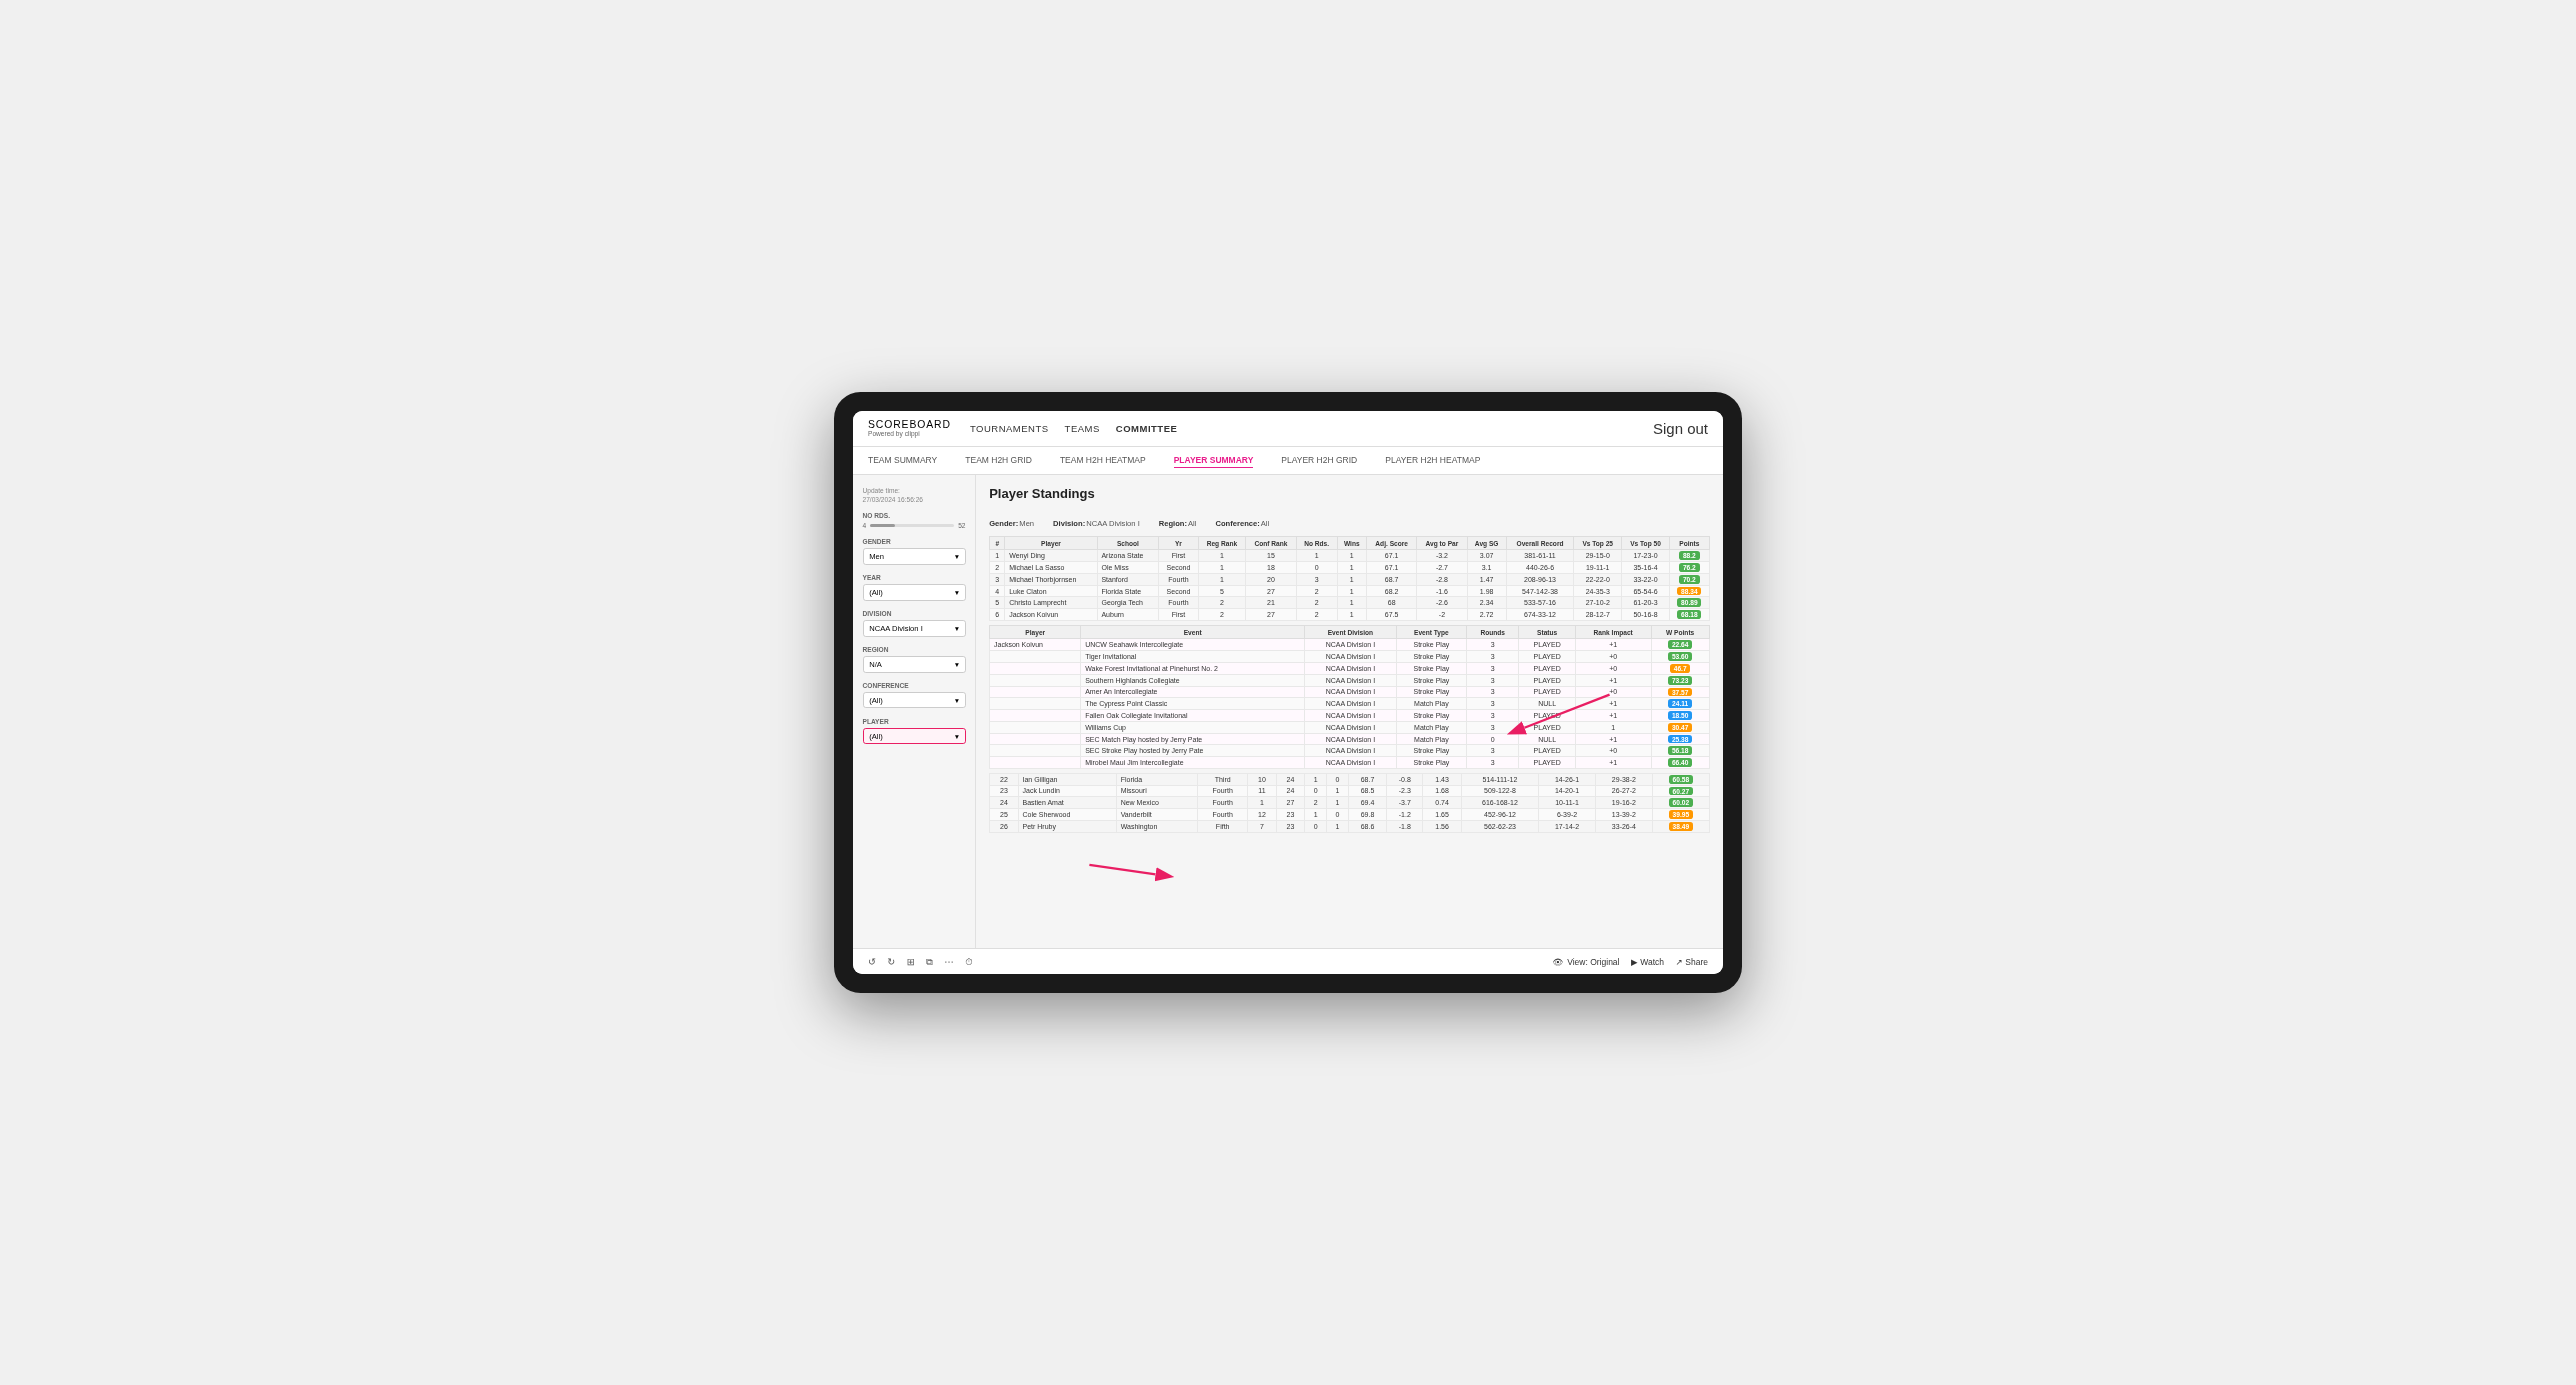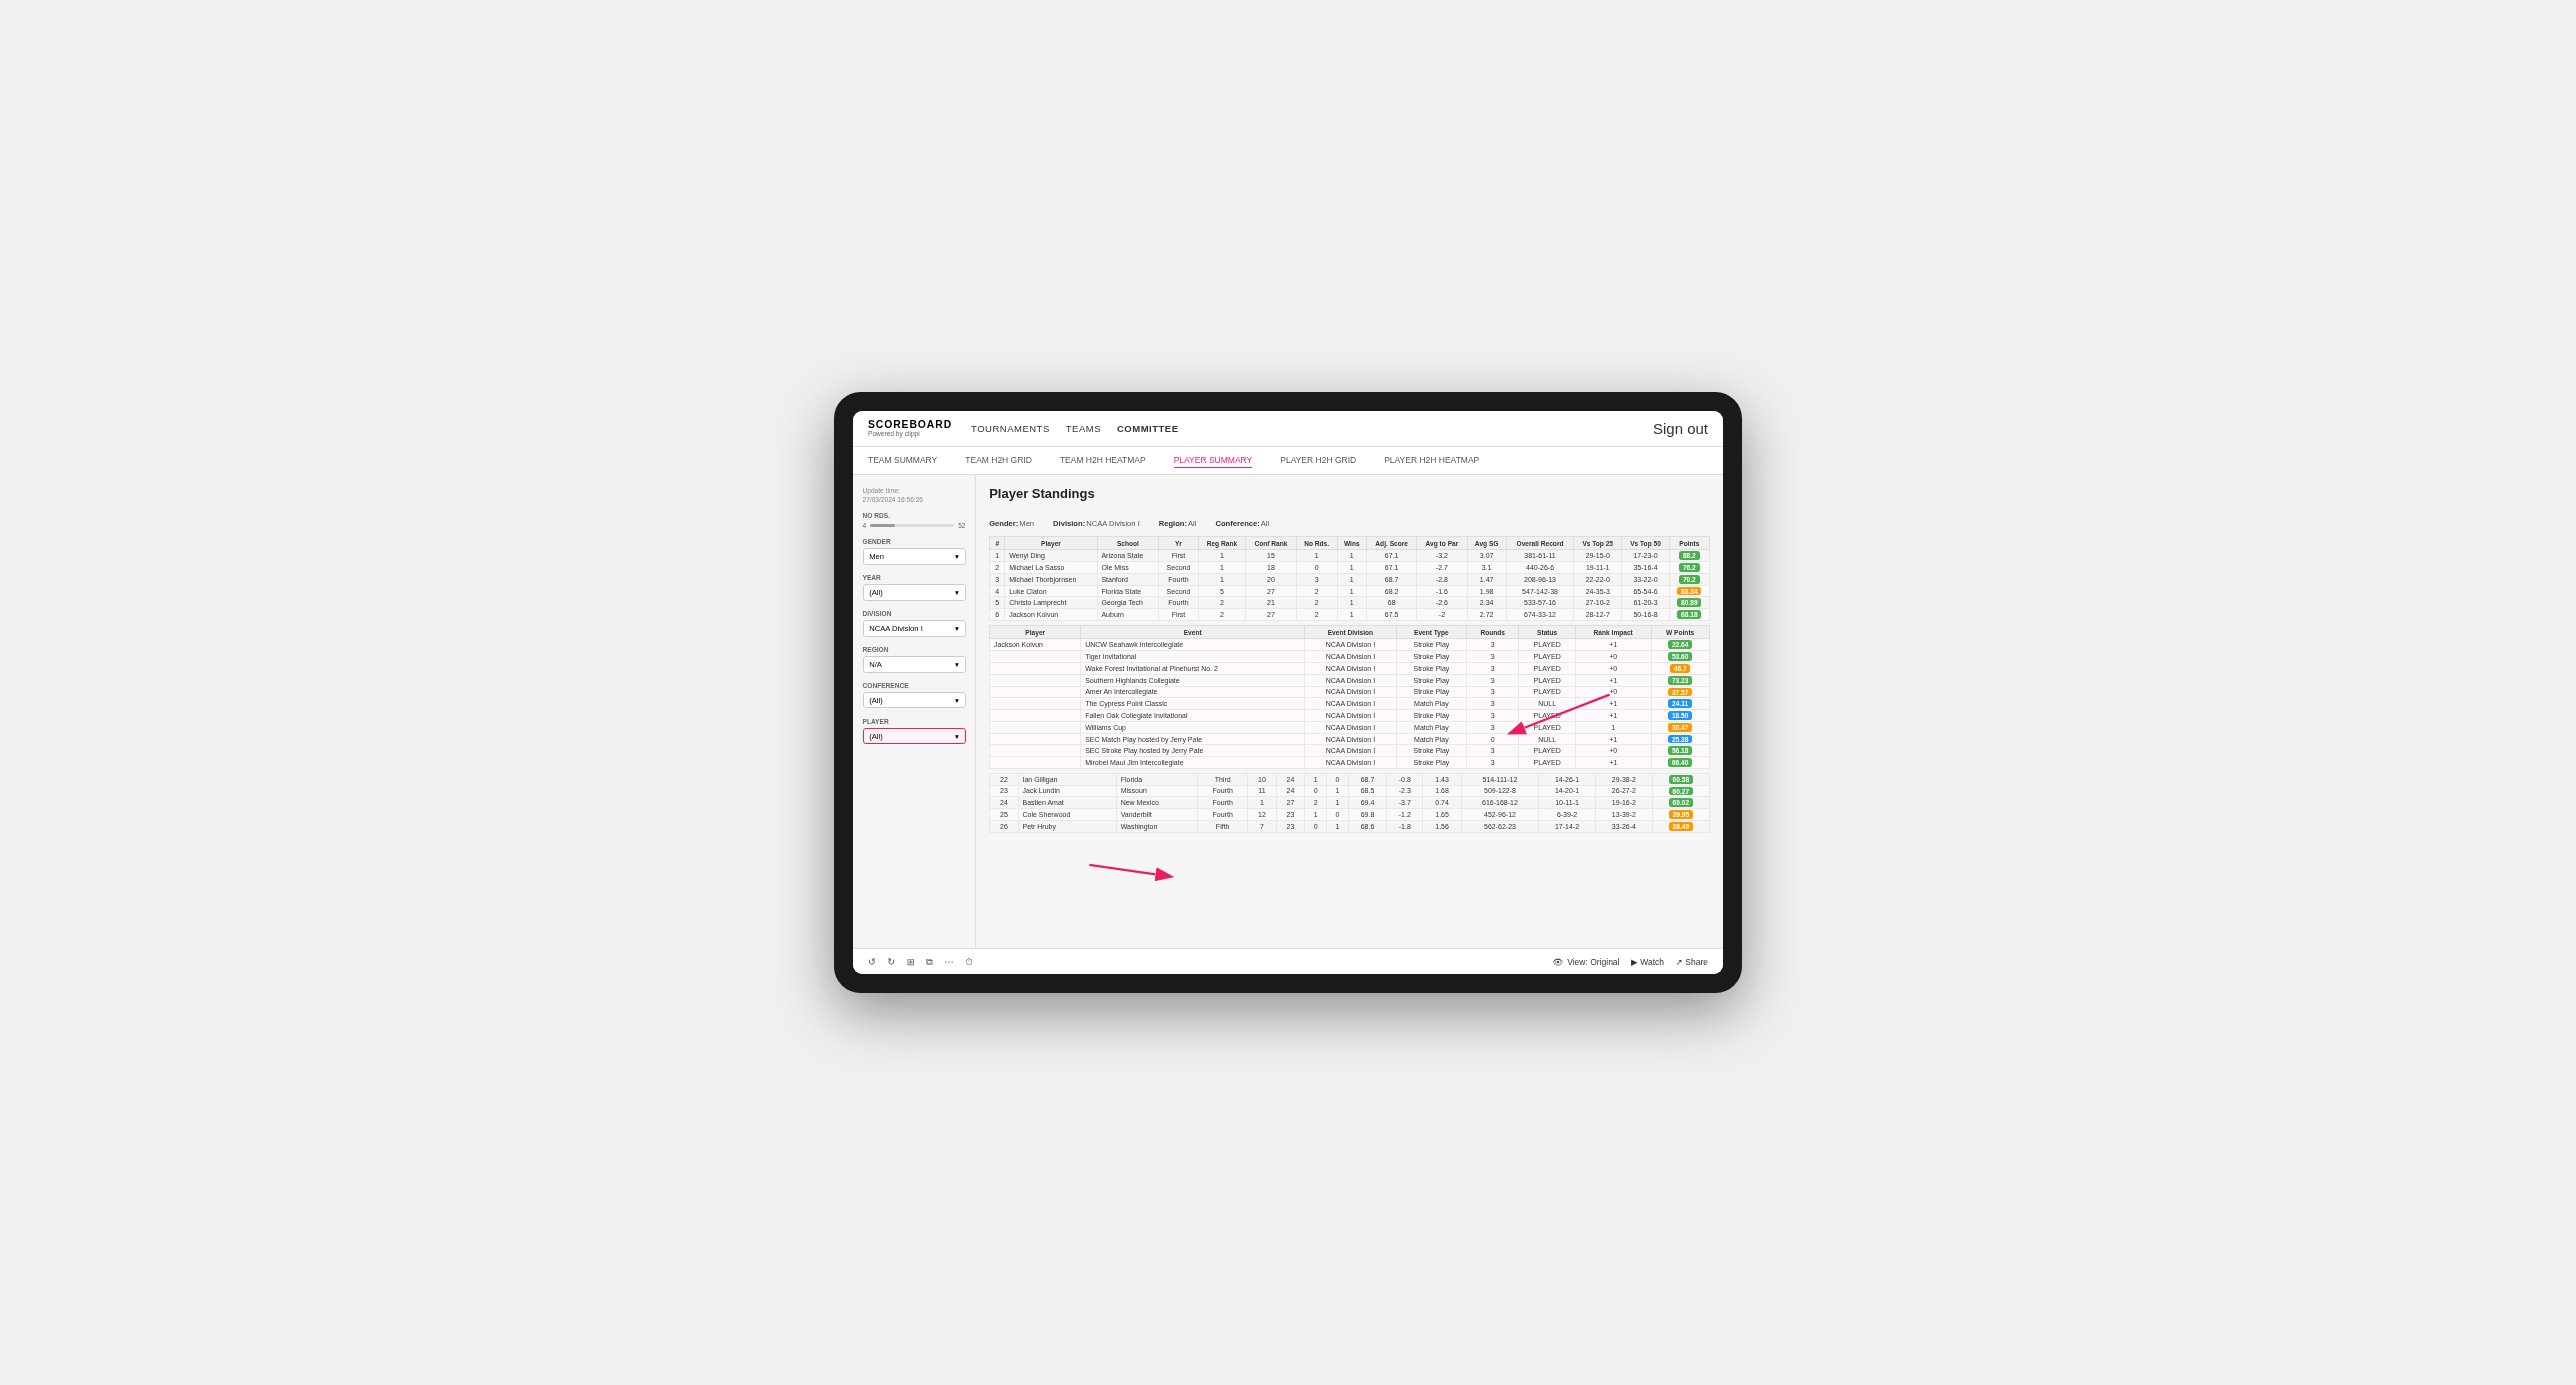--- a/index.html
+++ b/index.html
@@ -61,21 +61,21 @@
       padding: 0 15px;
       height: 36px;
     }
     .logo-area {
       display: flex;
       flex-direction: column;
       margin-right: 19px;
     }
     .logo-text {
       font-size: 10.4px;
-      font-weight: 700;
+      font-weight: 400;
       letter-spacing: 0.9px;
       color: #000;
     }
     .logo-sub {
       font-size: 6.6px;
       color: #666;
     }
     .nav-links {
       display: flex;
       gap: 16px;
@@ -110,21 +110,21 @@
     .sub-nav-link {
       font-size: 8.5px;
       color: #555;
       text-decoration: none;
       cursor: pointer;
       padding: 1.9px 0;
       white-space: nowrap;
     }
     .sub-nav-link.active {
       color: #e91e8c;
-      font-weight: 400;
+      font-weight: 700;
       border-bottom: 1.9px solid #e91e8c;
     }
 
     
     .main-content {
       display: flex;
       background: #f5f5f5;
       min-height: 473px;
     }
 

